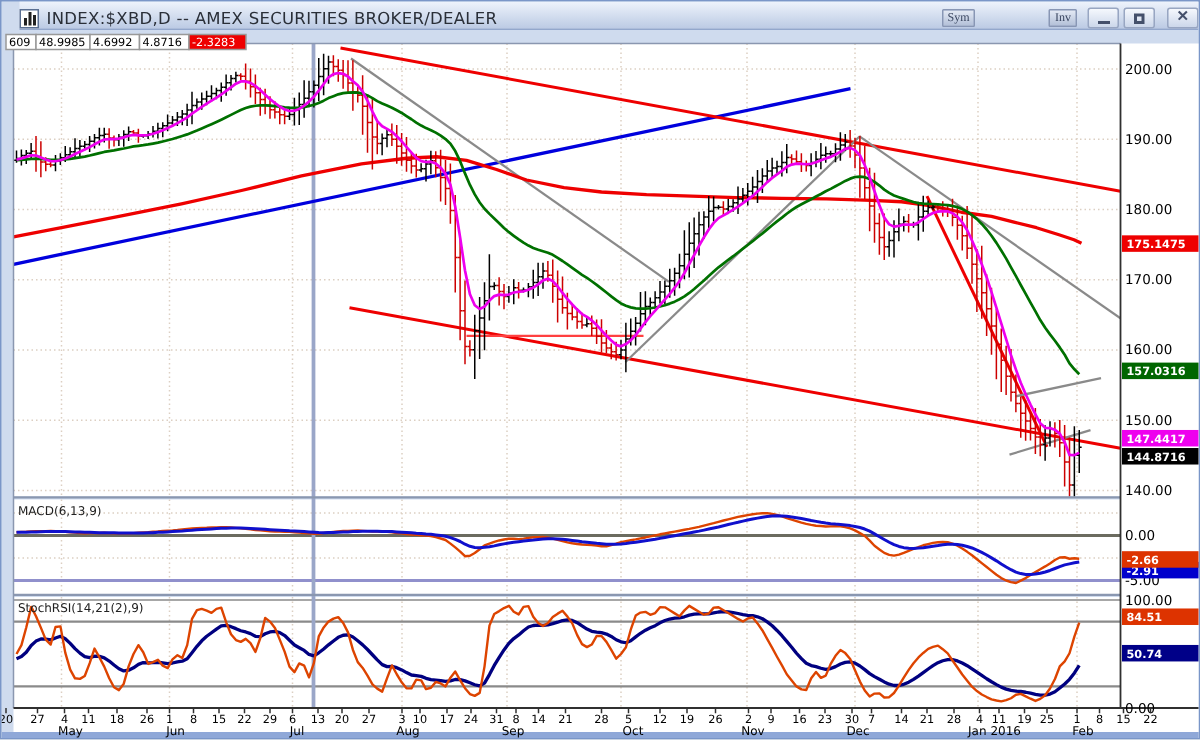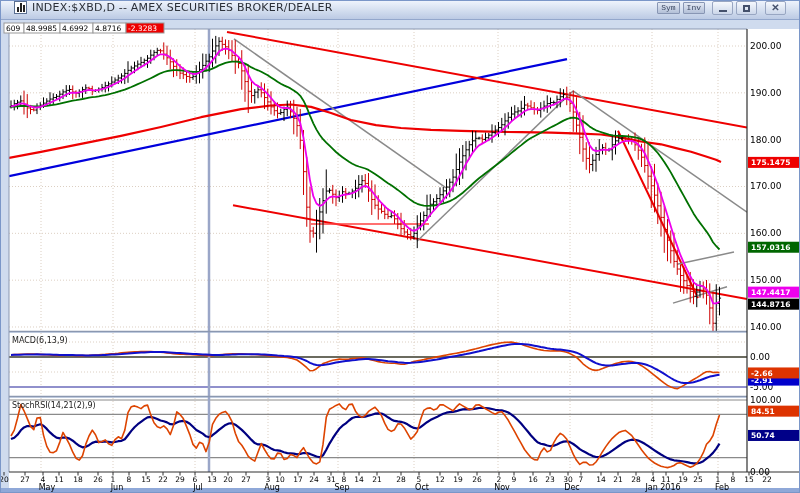--- a/index.html
+++ b/index.html
@@ -1,23 +1,23 @@
 <!DOCTYPE html>
 <html><head>
 <meta charset="utf-8">
 <style>
   html,body{margin:0;padding:0;background:#e8e8e8;}
   *{box-sizing:border-box;}
   .window{position:relative;width:800px;height:493px;background:#cfdbee;border:1px solid #7a96c8;overflow:hidden;font-family:"DejaVu Sans",sans-serif;}
-  .titlebar{position:absolute;top:0;left:0;right:0;height:19px;background:linear-gradient(#eef3fc,#cdd9ec 65%,#bccae4);border-bottom:1px solid #93a7cc;display:flex;align-items:flex-start;padding:0 13px;z-index:5;}
+  .titlebar{position:absolute;top:0;left:12px;right:0;height:19px;background:linear-gradient(#eef3fc,#cdd9ec 65%,#bccae4);border-bottom:1px solid #93a7cc;display:flex;align-items:flex-end;padding:0 0;z-index:5;}
   .app-icon{width:13px;height:13px;background:#fff;border:1px solid #5a6f92;display:inline-flex;align-items:flex-end;justify-content:center;gap:1px;padding:1px;}
   .app-icon i{display:block;width:2px;background:#222;}
   .title-text{font-size:11px;color:#2a2f38;margin-left:5px;white-space:nowrap;letter-spacing:0.2px;}
   .tb-right{margin-left:auto;display:flex;align-items:center;gap:3px;}
-  .mini-btn{font-family:Liberation Mono, monospace;font-size:8px;line-height:10px;height:12px;padding:0 3px;background:linear-gradient(#e3e9f4,#b3c0d8);border:1px solid #8896b4;color:#3a4burger;color:#3a4660;border-radius:1px;cursor:pointer;}
+  .mini-btn{font-family:Liberation Serif, serif;font-size:8px;line-height:10px;height:12px;padding:0 3px;background:linear-gradient(#e3e9f4,#b3c0d8);border:1px solid #8896b4;color:#3a4burger;color:#3a4660;border-radius:1px;cursor:pointer;margin-left:46px;}
   .win-btn{width:21px;height:14px;background:linear-gradient(#f5f8fd,#ccd7ea);border:1px solid #98a6c2;border-radius:2px;display:inline-flex;align-items:center;justify-content:center;cursor:pointer;padding:0;}
   .glyph-min{display:block;width:8px;height:0;border-bottom:2px solid #44506b;margin-top:6px;}
   .glyph-restore{display:block;width:7px;height:7px;border:2px solid #44506b;}
   .glyph-close{font-size:10px;font-weight:bold;color:#44506b;line-height:10px;}
   svg text{font-family:"DejaVu Sans",sans-serif;}
 </style>
 </head>
 <body>
 
 <div class="window">

